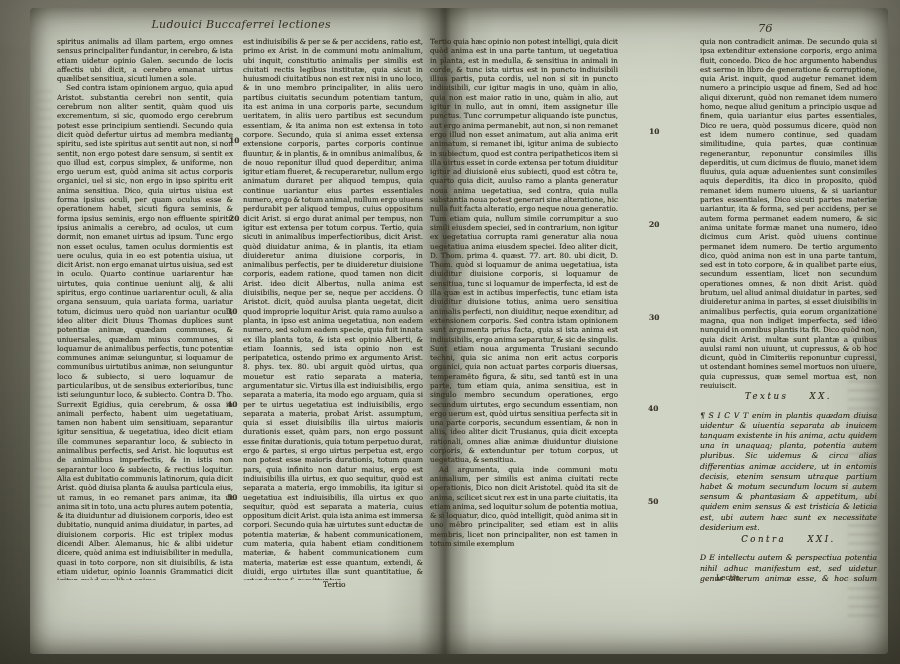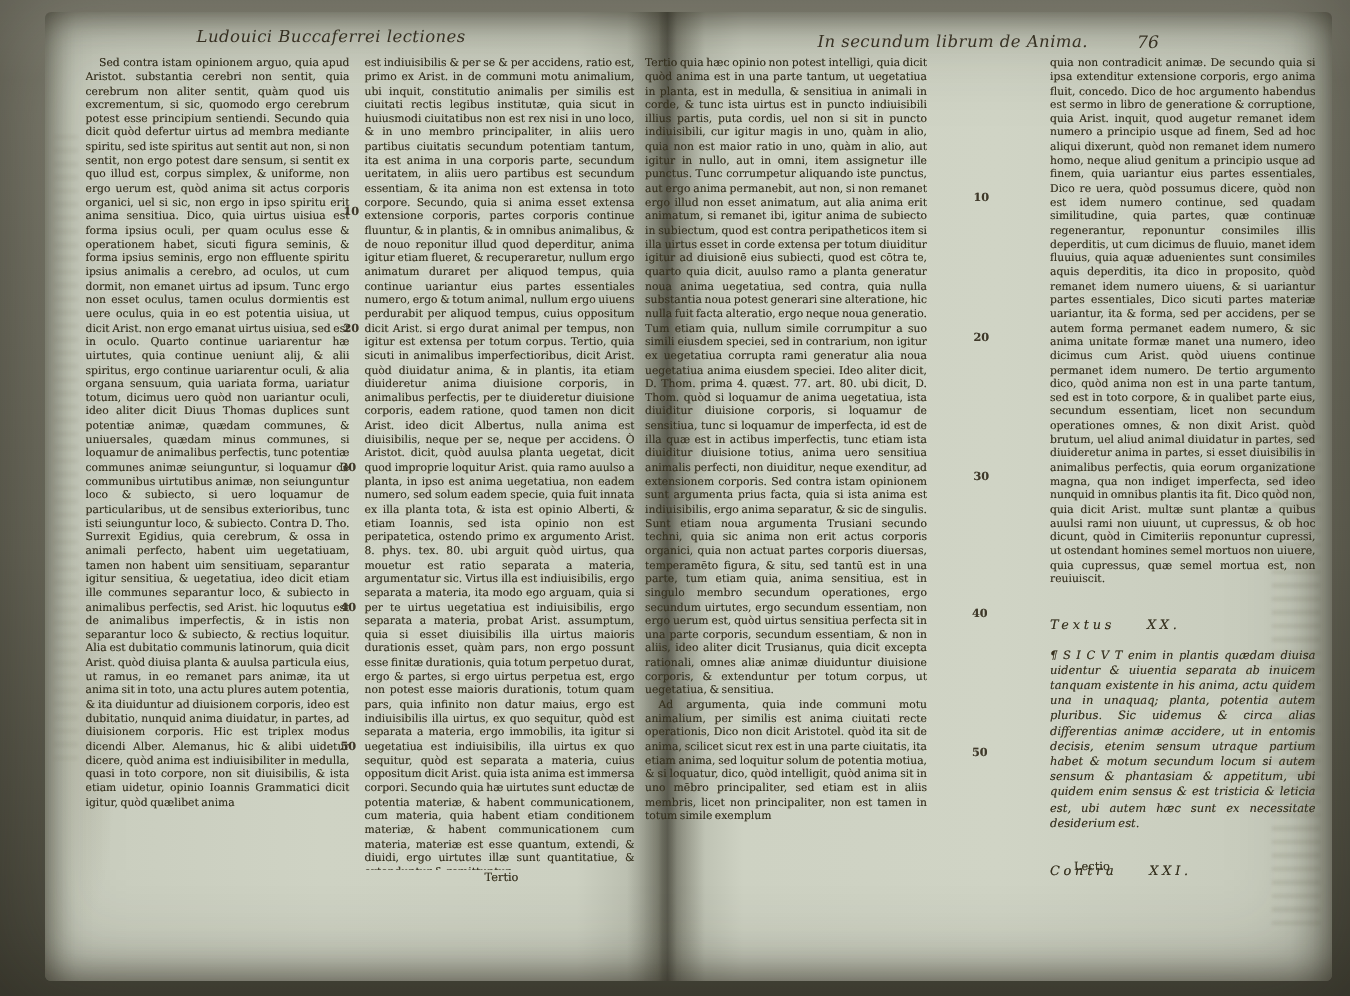--- a/index.html
+++ b/index.html
@@ -22,63 +22,63 @@
   }
   .page.left:after{
     content:"";position:absolute;left:8px;bottom:40px;width:40px;height:260px;
     background:radial-gradient(closest-side,rgba(120,110,80,.14),transparent);
   }
   .gutter{
     position:absolute;left:418px;top:8px;width:52px;height:646px;pointer-events:none;
     background:linear-gradient(90deg,transparent 0%,rgba(58,55,42,.35) 40%,rgba(45,43,33,.6) 52%,rgba(58,55,42,.35) 64%,transparent 100%);
   }
   .vignette{position:absolute;inset:0;pointer-events:none;box-shadow:inset 0 0 70px rgba(28,26,18,.5);}
-  .runhead{position:absolute;font-style:italic;font-size:11px;color:#3b3526;text-align:left;letter-spacing:.3px;white-space:nowrap;}
+  .runhead{position:absolute;font-style:italic;font-size:11px;color:#3b3526;text-align:right;letter-spacing:.3px;white-space:nowrap;}
   .runhead.lh{left:131px;top:18px;width:200px;}
   .runhead.rh{left:545px;top:21px;width:195px;}
   .pagenum{position:absolute;left:758px;top:21px;width:32px;font-style:italic;font-size:11.5px;color:#3b3526;text-align:left;}
   .col{
     position:absolute;text-align:justify;color:#37321f;
     font-size:7.2px;line-height:9.3px;word-spacing:-.6px;overflow:hidden;
     text-shadow:0 0 .4px rgba(55,48,32,.55);
   }
   .col p{margin:0;}
   .col p.indent{text-indent:9px;}
   .lcol1{left:57px;top:37px;width:176px;height:543px;}
   .lcol2{left:243px;top:37px;width:180px;height:543px;}
   .rcol1{left:430px;top:37px;width:188px;height:548px;}
   .rcol2{left:700px;top:37px;width:177px;height:548px;}
   .mnum{position:absolute;font-size:7.5px;color:#3f392a;text-shadow:0 0 .4px rgba(55,48,32,.5);font-weight:bold;}
   .catchword{position:absolute;font-size:7.6px;color:#37321f;text-align:left;text-shadow:0 0 .4px rgba(55,48,32,.5);}
   .lcatch{left:323px;top:580px;width:100px;}
   .rcatch{left:716px;top:573px;width:100px;}
   .textus-head{
-    text-align:left;font-style:italic;font-size:8.6px;color:#37321f;
-    letter-spacing:2.5px;word-spacing:16px;margin:23px 0 9px 0;text-indent:0;
+    text-align:center;font-style:italic;font-size:8.6px;color:#37321f;
+    letter-spacing:2.5px;word-spacing:16px;margin:2px 0 9px 0;text-indent:0;
   }
   .textus-body{font-style:italic;font-size:7.7px;line-height:10.2px;color:#37321f;text-indent:0 !important;}
   .bleed{position:absolute;pointer-events:none;filter:blur(1px);
     background:repeating-linear-gradient(180deg,rgba(100,94,72,.12) 0 3px,transparent 3px 9px);}
   .bleed.rb{left:848px;top:290px;width:32px;height:330px;}
   .bleed.lb{left:36px;top:90px;width:16px;height:420px;opacity:.6;}
 </style>
 </head>
 <body>
 
 <div class="stage">
 
   <div class="page left"></div>
   <div class="page right"></div>
   <div class="gutter"></div>
 
   <div class="runhead lh">Ludouici Buccaferrei lectiones</div>
-  <div class="runhead rh">In secundum librum de Anima.</div>
   <div class="pagenum">76</div>
 
   <div class="col lcol1">
+    <p>spiritus animalis ad illam partem, ergo omnes sensus principaliter fundantur, in cerebro, &amp; ista etiam uidetur opinio Galen. secundo de locis affectis ubi dicit, a cerebro emanat uirtus quælibet sensitiua, sicuti lumen a sole.</p>
     <p class="indent">Sed contra istam opinionem arguo, quia apud Aristot. substantia cerebri non sentit, quia cerebrum non aliter sentit, quàm quod uis excrementum, si sic, quomodo ergo cerebrum potest esse principium sentiendi. Secundo quia dicit quòd defertur uirtus ad membra mediante spiritu, sed iste spiritus aut sentit aut non, si non sentit, non ergo potest dare sensum, si sentit ex quo illud est, corpus simplex, &amp; uniforme, non ergo uerum est, quòd anima sit actus corporis organici, uel si sic, non ergo in ipso spiritu erit anima sensitiua. Dico, quia uirtus uisiua est forma ipsius oculi, per quam oculus esse &amp; operationem habet, sicuti figura seminis, &amp; forma ipsius seminis, ergo non effluente spiritu ipsius animalis a cerebro, ad oculos, ut cum dormit, non emanet uirtus ad ipsum. Tunc ergo non esset oculus, tamen oculus dormientis est uere oculus, quia in eo est potentia uisiua, ut dicit Arist. non ergo emanat uirtus uisiua, sed est in oculo. Quarto continue uariarentur hæ uirtutes, quia continue ueniunt alij, &amp; alii spiritus, ergo continue uariarentur oculi, &amp; alia organa sensuum, quia uariata forma, uariatur totum, dicimus uero quòd non uariantur oculi, ideo aliter dicit Diuus Thomas duplices sunt potentiæ animæ, quædam communes, &amp; uniuersales, quædam minus communes, si loquamur de animalibus perfectis, tunc potentiæ communes animæ seiunguntur, si loquamur de communibus uirtutibus animæ, non seiunguntur loco &amp; subiecto, si uero loquamur de particularibus, ut de sensibus exterioribus, tunc isti seiunguntur loco, &amp; subiecto. Contra D. Tho. Surrexit Egidius, quia cerebrum, &amp; ossa in animali perfecto, habent uim uegetatiuam, tamen non habent uim sensitiuam, separantur igitur sensitiua, &amp; uegetatiua, ideo dicit etiam ille communes separantur loco, &amp; subiecto in animalibus perfectis, sed Arist. hic loquutus est de animalibus imperfectis, &amp; in istis non separantur loco &amp; subiecto, &amp; rectius loquitur. Alia est dubitatio communis latinorum, quia dicit Arist. quòd diuisa planta &amp; auulsa particula eius, ut ramus, in eo remanet pars animæ, ita ut anima sit in toto, una actu plures autem potentia, &amp; ita diuiduntur ad diuisionem corporis, ideo est dubitatio, nunquid anima diuidatur, in partes, ad diuisionem corporis. Hic est triplex modus dicendi Alber. Alemanus, hic &amp; alibi uidetur dicere, quòd anima est indiuisibiliter in medulla, quasi in toto corpore, non sit diuisibilis, &amp; ista etiam uidetur, opinio Ioannis Grammatici dicit igitur, quòd quælibet anima</p>
   </div>
 
   <div class="col lcol2">
     <p>est indiuisibilis &amp; per se &amp; per accidens, ratio est, primo ex Arist. in de communi motu animalium, ubi inquit, constitutio animalis per similis est ciuitati rectis legibus institutæ, quia sicut in huiusmodi ciuitatibus non est rex nisi in uno loco, &amp; in uno membro principaliter, in aliis uero partibus ciuitatis secundum potentiam tantum, ita est anima in una corporis parte, secundum ueritatem, in aliis uero partibus est secundum essentiam, &amp; ita anima non est extensa in toto corpore. Secundo, quia si anima esset extensa extensione corporis, partes corporis continue fluuntur, &amp; in plantis, &amp; in omnibus animalibus, &amp; de nouo reponitur illud quod deperditur, anima igitur etiam flueret, &amp; recuperaretur, nullum ergo animatum duraret per aliquod tempus, quia continue uariantur eius partes essentiales numero, ergo &amp; totum animal, nullum ergo uiuens perdurabit per aliquod tempus, cuius oppositum dicit Arist. si ergo durat animal per tempus, non igitur est extensa per totum corpus. Tertio, quia sicuti in animalibus imperfectioribus, dicit Arist. quòd diuidatur anima, &amp; in plantis, ita etiam diuideretur anima diuisione corporis, in animalibus perfectis, per te diuideretur diuisione corporis, eadem ratione, quod tamen non dicit Arist. ideo dicit Albertus, nulla anima est diuisibilis, neque per se, neque per accidens. Ò Aristot. dicit, quòd auulsa planta uegetat, dicit quod improprie loquitur Arist. quia ramo auulso a planta, in ipso est anima uegetatiua, non eadem numero, sed solum eadem specie, quia fuit innata ex illa planta tota, &amp; ista est opinio Alberti, &amp; etiam Ioannis, sed ista opinio non est peripatetica, ostendo primo ex argumento Arist. 8. phys. tex. 80. ubi arguit quòd uirtus, qua mouetur est ratio separata a materia, argumentatur sic. Virtus illa est indiuisibilis, ergo separata a materia, ita modo ego arguam, quia si per te uirtus uegetatiua est indiuisibilis, ergo separata a materia, probat Arist. assumptum, quia si esset diuisibilis illa uirtus maioris durationis esset, quàm pars, non ergo possunt esse finitæ durationis, quia totum perpetuo durat, ergo &amp; partes, si ergo uirtus perpetua est, ergo non potest esse maioris durationis, totum quam pars, quia infinito non datur maius, ergo est indiuisibilis illa uirtus, ex quo sequitur, quòd est separata a materia, ergo immobilis, ita igitur si uegetatiua est indiuisibilis, illa uirtus ex quo sequitur, quòd est separata a materia, cuius oppositum dicit Arist. quia ista anima est immersa corpori. Secundo quia hæ uirtutes sunt eductæ de potentia materiæ, &amp; habent communicationem, cum materia, quia habent etiam conditionem materiæ, &amp; habent communicationem cum materia, materiæ est esse quantum, extendi, &amp; diuidi, ergo uirtutes illæ sunt quantitatiue, &amp; extenduntur &amp; remittuntur,</p>
   </div>
 
   <span class="mnum" style="left:229px;top:136px">10</span>
   <span class="mnum" style="left:229px;top:214px">20</span>
   <span class="mnum" style="left:227px;top:307px">30</span>

